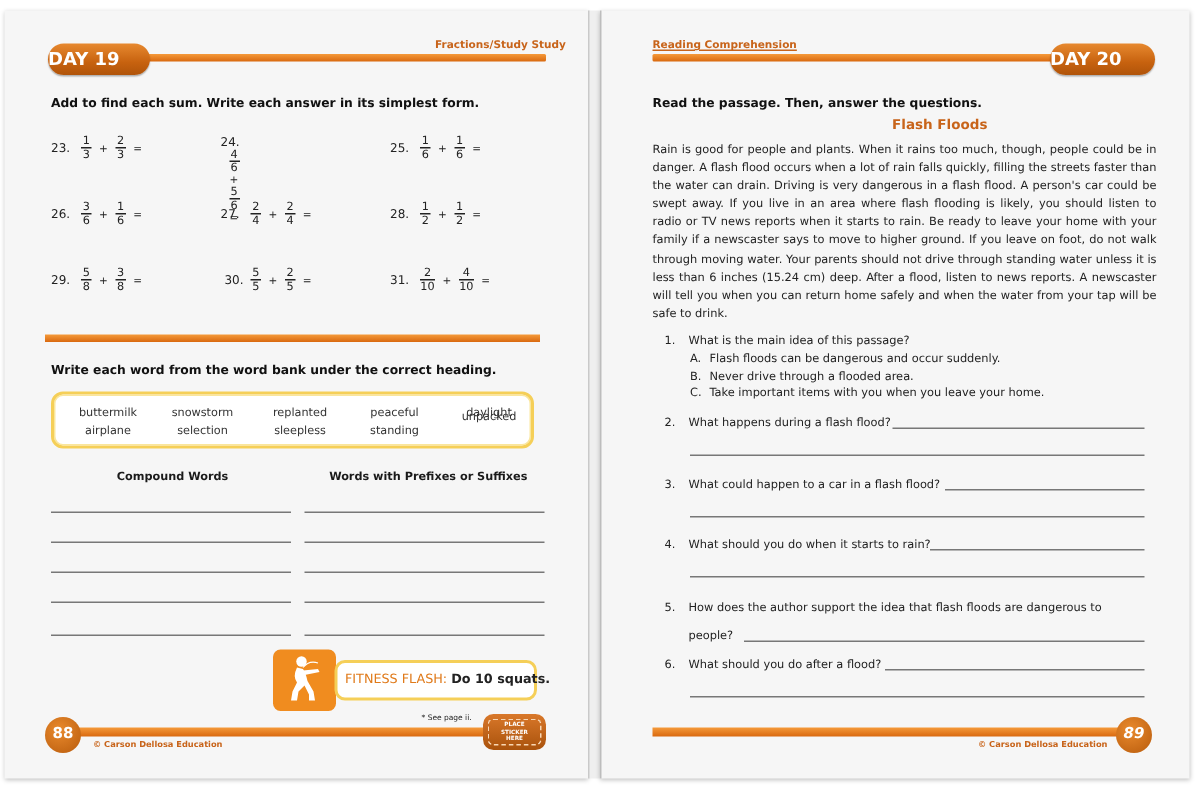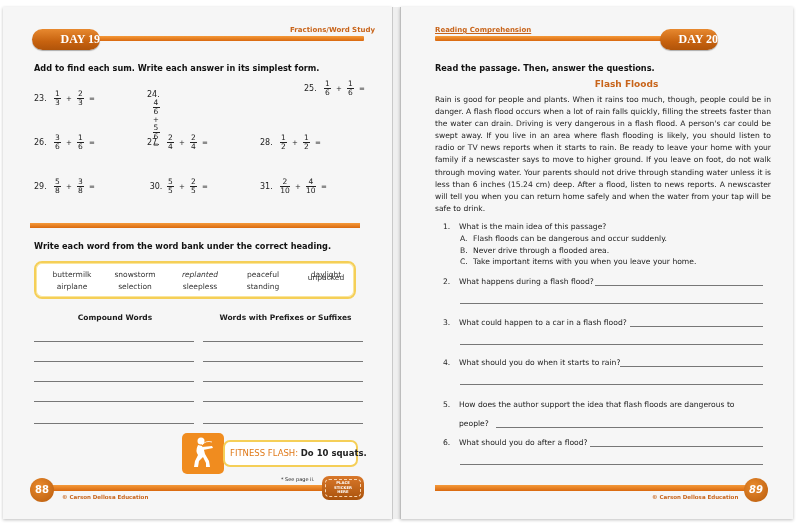--- a/index.html
+++ b/index.html
@@ -12,23 +12,22 @@
   }
   .page.left { left: 3px; width: 389px; }
   .page.right { left: 400px; width: 393px; border-left: 1px solid #bdbdbd; }
   .spine { position: absolute; left: 392px; top: 7px; width: 8px; height: 512px; background: #efefef; border-left: 1px solid #c9c9c9; }
 
   
   .header-bar { position: absolute; height: 5px; background: linear-gradient(#f59a3a, #d9690f); border-radius: 1px; }
   .day-pill {
     position: absolute; height: 21px; border-radius: 11px;
     background: linear-gradient(#e7892f, #c7620f 60%, #b0540a);
-    color: #fff; font-weight: bold; font-size: 12px; text-align: right; line-height: 21px;
+    color: #fff; font-weight: bold; font-size: 12px; text-align: left; line-height: 21px;
     box-shadow: 0 1px 1px rgba(0,0,0,0.3);
-    font-family: Liberation Serif, serif;
   }
   .section-label { position: absolute; color: #c8641a; font-size: 7px; font-weight: bold; }
 
   .instructions { position: absolute; font-size: 8.2px; font-weight: bold; color: #111; }
 
   
   .problem { position: absolute; display: flex; align-items: center; font-size: 8px; color: #222; }
   .problem .num { width: 18px; }
   .frac { display: inline-flex; flex-direction: column; align-items: center; font-size: 7.5px; line-height: 8px; margin: 0 2px; }
   .frac .bar { width: 7px; border-top: 0.8px solid #222; }
@@ -86,21 +85,21 @@
 </style>
 </head>
 <body>
 
 <div class="page left"></div>
 <div class="spine"></div>
 <div class="page right"></div>
 
 <div class="header-bar" style="left:90px; top:36px; width:274px;"></div>
 <div class="day-pill" style="left:32px; top:29px; width:68px;">DAY 19</div>
-<div class="section-label" style="left:290px; top:26px;">Fractions/Word Study</div>
+<div class="section-label" style="left:290px; top:26px;">Fractions/Study Study</div>
 
 <div class="instructions" style="left:34px; top:63px;">Add to find each sum. Write each answer in its simplest form.</div>
 
 <div id="problems">
     <div class="problem" style="left: 34px; top: 90px;">
       <span class="num">23.</span>
       <span class="frac">
         <span>1</span>
         <span class="bar"></span>
         <span>3</span>
@@ -121,21 +120,21 @@
         <span>6</span>
       </span>
       <span class="op">+</span>
       <span class="frac">
         <span>5</span>
         <span class="bar"></span>
         <span>6</span>
       </span>
       <span class="op">=</span>
     </div>
-    <div class="problem" style="left: 260px; top: 80px; margin-left: 44px;">
+    <div class="problem" style="left: 260px; top: 90px;">
       <span class="num">25.</span>
       <span class="frac">
         <span>1</span>
         <span class="bar"></span>
         <span>6</span>
       </span>
       <span class="op">+</span>
       <span class="frac">
         <span>1</span>
         <span class="bar"></span>
@@ -235,21 +234,21 @@
     </div>
   </div>
 
 <div class="divider" style="top:223px;"></div>
 <div class="instructions" style="left:34px; top:241px;">Write each word from the word bank under the correct heading.</div>
 
 <div class="word-bank"></div>
 <div id="wordbank-words">
     <div class="wb-word" style="left: 42px; top: 270px;">buttermilk</div>
     <div class="wb-word" style="left: 105px; top: 270px;">snowstorm</div>
-    <div class="wb-word" style="left: 170px; top: 270px; font-style: italic;">replanted</div>
+    <div class="wb-word" style="left: 170px; top: 270px;">replanted</div>
     <div class="wb-word" style="left: 233px; top: 270px;">peaceful</div>
     <div class="wb-word" style="left: 296px; top: 270px;">daylight</div>
     <div class="wb-word" style="left: 42px; top: 282px;">airplane</div>
     <div class="wb-word" style="left: 105px; top: 282px;">selection</div>
     <div class="wb-word" style="left: 170px; top: 282px;">sleepless</div>
     <div class="wb-word" style="left: 233px; top: 282px;">standing</div>
     <div class="wb-word" style="left: 296px; top: 273px;">unpacked</div>
   </div>
 
 <div class="col-heading" style="left:35px; top:313px;text-align:center;">Compound Words</div>
@@ -287,21 +286,21 @@
 <div class="sticker">
   <div class="sticker-inner">
     <div>PLACE</div>
     <div>STICKER</div>
     <div>HERE</div>
   </div>
 </div>
 
 <div class="section-label" style="left:435px; top:26px;text-decoration:underline;">Reading Comprehension</div>
 <div class="header-bar" style="left:435px; top:36px; width:280px;"></div>
-<div class="day-pill" style="left:660px; top:29px; width:58px;">DAY 20</div>
+<div class="day-pill" style="left:700px; top:29px; width:70px;">DAY 20</div>
 
 <div class="instructions" style="left:435px; top:63px;">Read the passage. Then, answer the questions.</div>
 <div class="passage-title">Flash Floods</div>
 <div class="passage">Rain is good for people and plants. When it rains too much, though, people could be in danger. A flash flood occurs when a lot of rain falls quickly, filling the streets faster than the water can drain. Driving is very dangerous in a flash flood. A person's car could be swept away. If you live in an area where flash flooding is likely, you should listen to radio or TV news reports when it starts to rain. Be ready to leave your home with your family if a newscaster says to move to higher ground. If you leave on foot, do not walk through moving water. Your parents should not drive through standing water unless it is less than 6 inches (15.24 cm) deep. After a flood, listen to news reports. A newscaster will tell you when you can return home safely and when the water from your tap will be safe to drink.</div>
 
 <div id="questions">
     <div class="q" style="left: 443px; top: 222px;"><span class="qn">1.</span><span>What is the main idea of this passage?</span></div>
     <div class="choice" style="left: 460px; top: 234px;"><span class="cl">A.</span><span>Flash floods can be dangerous and occur suddenly.</span></div>
     <div class="choice" style="left: 460px; top: 245.5px;"><span class="cl">B.</span><span>Never drive through a flooded area.</span></div>
     <div class="choice" style="left: 460px; top: 257px;"><span class="cl">C.</span><span>Take important items with you when you leave your home.</span></div>

